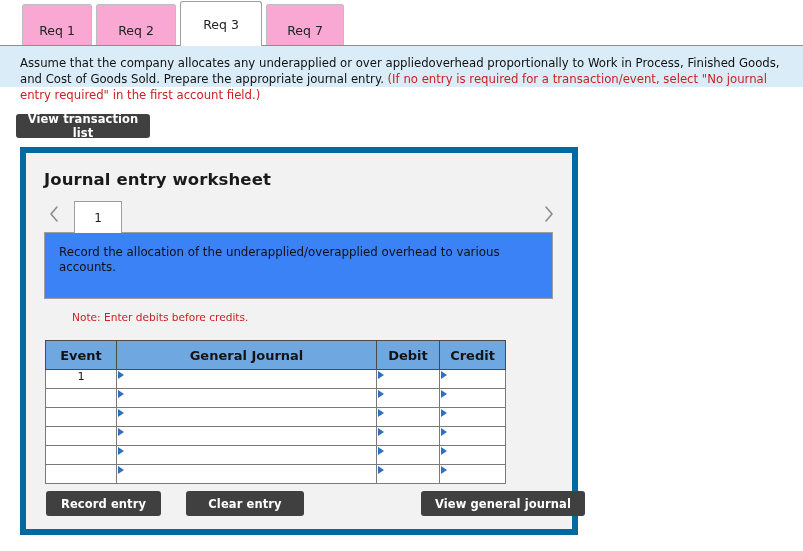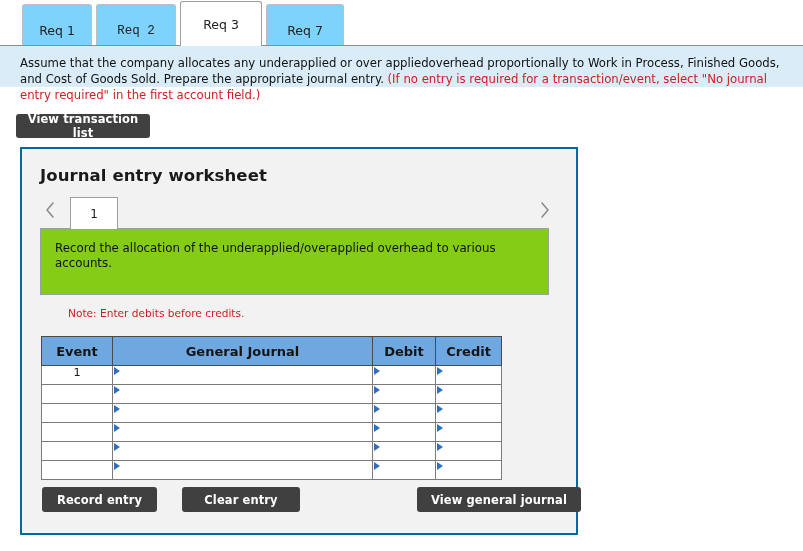--- a/index.html
+++ b/index.html
@@ -23,21 +23,21 @@
     left: 0; top: 0;
     width: 803px;
     height: 46px;
     box-sizing: border-box;
   }
   .tab {
     position: absolute;
     top: 4px;
     height: 52px;
     box-sizing: border-box;
-    background: #7dd3fc;
+    background: #f9a8d4;
     border: 1px solid #bdbdbd;
     border-bottom: none;
     display: flex;
     align-items: center;
     justify-content: center;
     font-size: 12.5px;
     color: #222;
     border-radius: 3px 3px 0 0;
   }
   .tab.active {
@@ -94,21 +94,21 @@
 
   
   .worksheet {
     position: absolute;
     left: 20px;
     top: 147px;
     width: 558px;
     height: 388px;
     box-sizing: border-box;
     background: #f2f2f2;
-    border: 2px solid #0369a1;
+    border: 6px solid #0369a1;
   }
   .ws-title {
     position: absolute;
     left: 18px;
     top: 17px;
     font-size: 16.5px;
     font-weight: bold;
     color: #1a1a1a;
     letter-spacing: 0.1px;
   }
@@ -149,21 +149,21 @@
   }
 
   
   .descbox {
     position: absolute;
     left: 18px;
     top: 79px;
     width: 509px;
     height: 67px;
     box-sizing: border-box;
-    background: #84cc16;
+    background: #3b82f6;
     border: 1px solid #9e9e9e;
     padding: 12px 14px 0 14px;
     font-size: 11.8px;
     line-height: 15px;
     color: #111;
     z-index: 2;
   }
 
   
   .note {
@@ -248,21 +248,21 @@
     height: 25px;
   }
 </style>
 </head>
 <body>
 
 <div class="tabbar">
   <div class="tab" style="left:22px; width:70px;">
     <span>Req 1</span>
   </div>
-  <div class="tab" style="left:96px; width:80px;font-family:Liberation Mono, monospace;">
+  <div class="tab" style="left:96px; width:80px;">
     <span>Req 2</span>
   </div>
   <div class="tab active" style="left:180px; width:82px;">
     <span>Req 3</span>
   </div>
   <div class="tab" style="left:266px; width:78px;">
     <span>Req 7</span>
   </div>
 </div>
 

